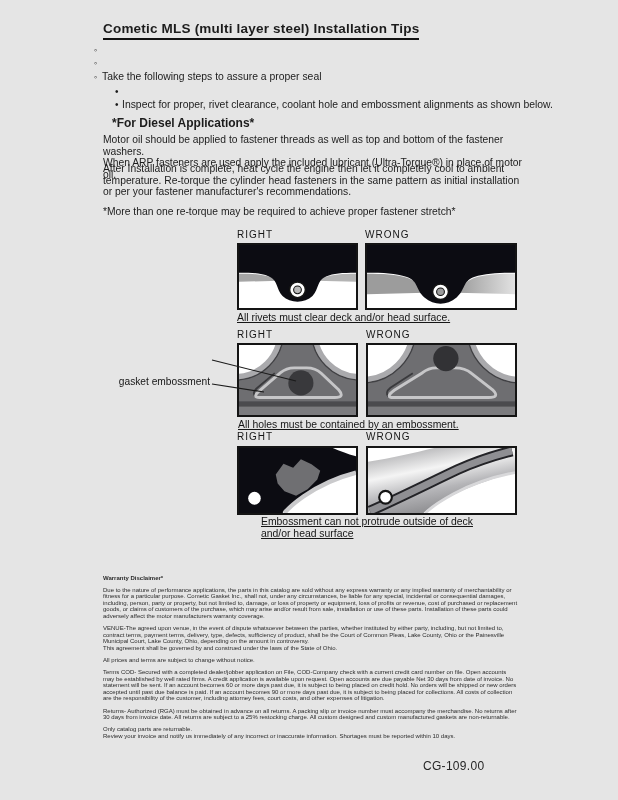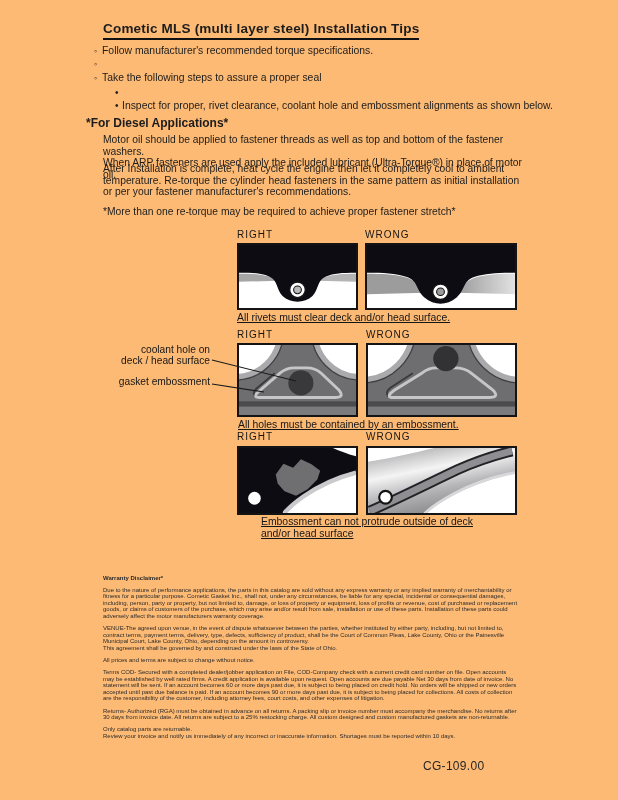--- a/index.html
+++ b/index.html
@@ -1,33 +1,33 @@
 <!DOCTYPE html>
 <html><head>
 <meta charset="utf-8">
 <style>
   html,body{margin:0;padding:0;background:#ffffff;}
   .page{
-    position:relative;width:618px;height:800px;background:#fdba74;overflow:hidden;
+    position:relative;width:618px;height:800px;background:#e5e5e5;overflow:hidden;
     font-family:"Liberation Sans","DejaVu Sans",sans-serif;color:#1c1c1c;
   }
   .abs{position:absolute;}
   
   .title{
     left:103px;top:21px;font-size:13.5px;font-weight:bold;letter-spacing:.2px;
     border-bottom:2px solid #111;padding-bottom:2px;white-space:nowrap;
   }
   
   .bullets{left:94px;top:44px;width:470px;font-size:10.4px;line-height:13.2px;}
   .b-row{display:flex;align-items:baseline;}
   .b-row .mk{width:8px;flex:0 0 8px;font-size:9px;}
   .b-sub{padding-left:21px;}
   .b-sub .mk{width:7px;flex:0 0 7px;font-size:10px;}
   
-  .diesel-h{left:86px;top:116px;font-size:12px;font-weight:bold;}
+  .diesel-h{left:112px;top:116px;font-size:12px;font-weight:bold;}
   .para{left:103px;width:432px;font-size:10.3px;line-height:11.6px;white-space:pre-line;}
   .p1{top:134px;}
   .p2{top:163px;}
   .note{left:103px;top:206px;font-size:10.3px;}
   
   .dlabel{font-size:10px;letter-spacing:1px;text-align:left;color:#161616;}
   .caption{font-size:10.4px;color:#161616;white-space:pre-line;line-height:11.5px;text-decoration:underline;}
   .callout{font-size:10.2px;line-height:10.8px;text-align:right;white-space:pre-line;color:#161616;}
   
   .dbox{border:2px solid #141414;box-sizing:border-box;background:#fff;}
@@ -43,21 +43,20 @@
 </head>
 <body>
 
 <div class="page">
 
   <div class="abs title">Cometic MLS (multi layer steel) Installation Tips</div>
 
   <div class="abs bullets">
     <div class="b-row">
       <span class="mk">◦</span>
-      <span>Follow manufacturer's recommended torque specifications.</span>
     </div>
     <div class="b-row">
       <span class="mk">◦</span>
     </div>
     <div class="b-row">
       <span class="mk">◦</span>
       <span>Take the following steps to assure a proper seal</span>
     </div>
     <div class="b-row b-sub">
       <span class="mk">•</span>
@@ -103,22 +102,20 @@
       <path d="M0,0 H152 V29 C134,29 122,29.5 110,33.5 C98,38 101,47 92,55 C87,59.5 81,61.5 75.5,61.5 C70,61.5 64,59.5 59,55 C50,47 53,38 41,33.5 C29,29.5 17,29 0,29 Z" fill="#0c0c12"></path>
       <circle cx="75.5" cy="49" r="8.2" fill="#ffffff" stroke="#141414" stroke-width="1.6"></circle>
       <circle cx="75.5" cy="49" r="4" fill="#9c9c9c" stroke="#141414" stroke-width="1.1"></circle>
     </svg>
   </div>
   <div class="abs caption" style="left:237px;top:312px;">All rivets must clear deck and/or head surface.</div>
 
   <div class="abs dlabel" style="left:237px;top:329px;width:121px;">RIGHT</div>
   <div class="abs dlabel" style="left:366px;top:329px;width:151px;">WRONG</div>
 
-  <div class="abs callout" style="left:90px;top:345px;width:120px;">coolant hole on
-deck / head surface</div>
   <div class="abs callout" style="left:90px;top:377px;width:120px;">gasket embossment</div>
 
   <div class="abs dbox" style="left:237px;top:343px;width:121px;height:74px;">
     <svg viewBox="0 0 121 72" preserveAspectRatio="none">
       <rect width="121" height="72" fill="#6e6e71"></rect>
       <rect y="58" width="121" height="5.5" fill="#4b4b4e"></rect>
       <rect y="63.5" width="121" height="8.5" fill="#7b7b7e"></rect>
       <circle cx="-4" cy="-14" r="50" fill="none" stroke="#414144" stroke-width="1.4"></circle>
       <circle cx="-4" cy="-14" r="46.5" fill="#ffffff" stroke="#aaaaad" stroke-width="5.5"></circle>
       <circle cx="125" cy="-14" r="50" fill="none" stroke="#414144" stroke-width="1.4"></circle>

